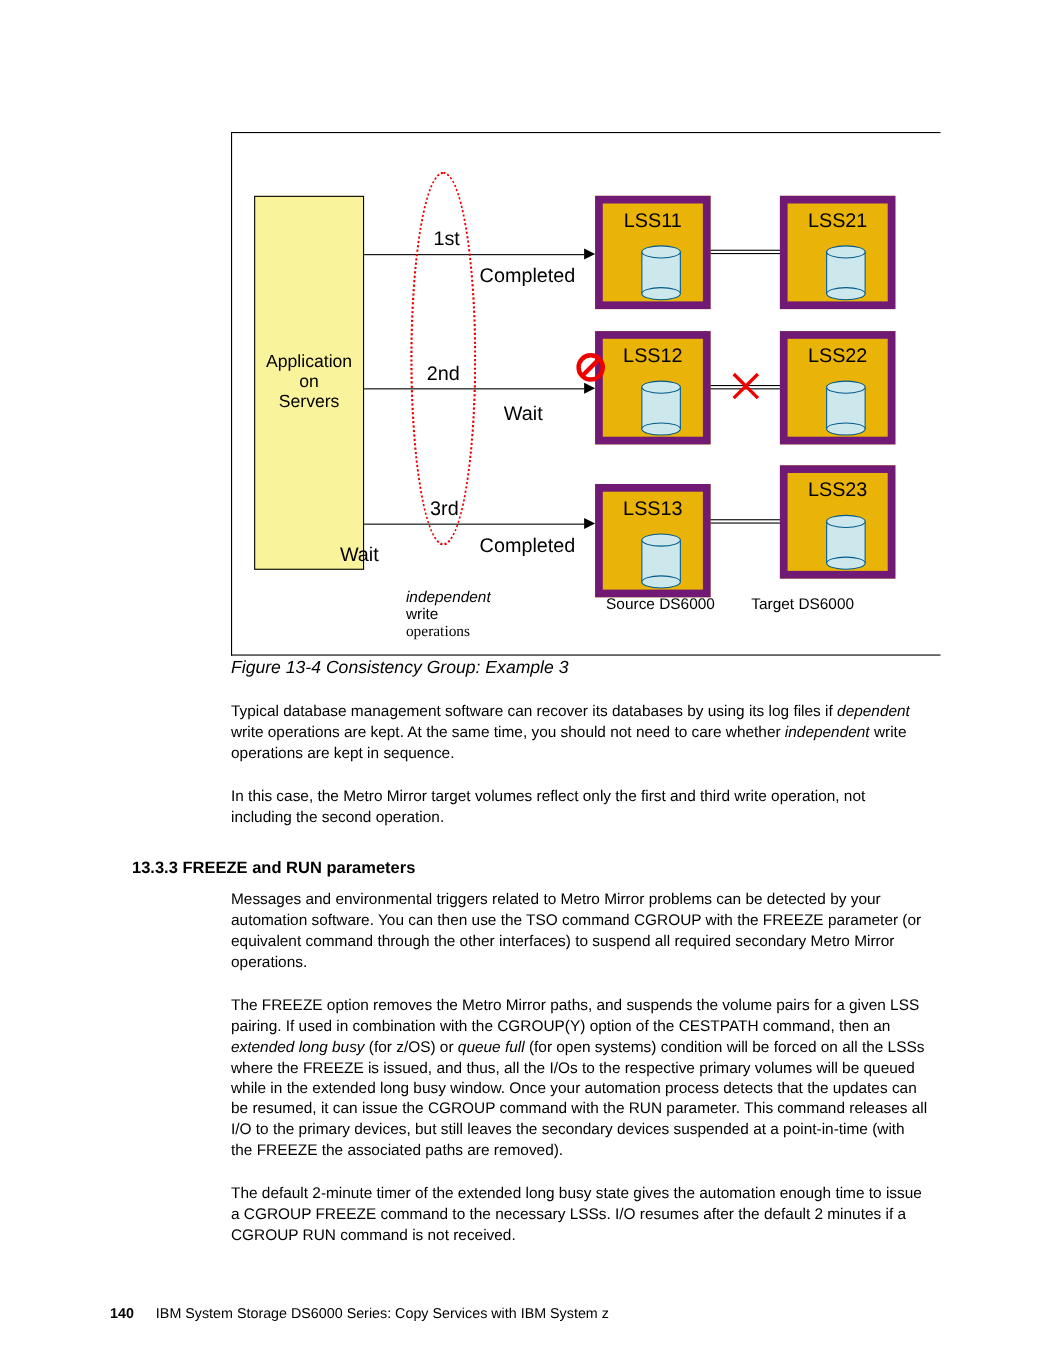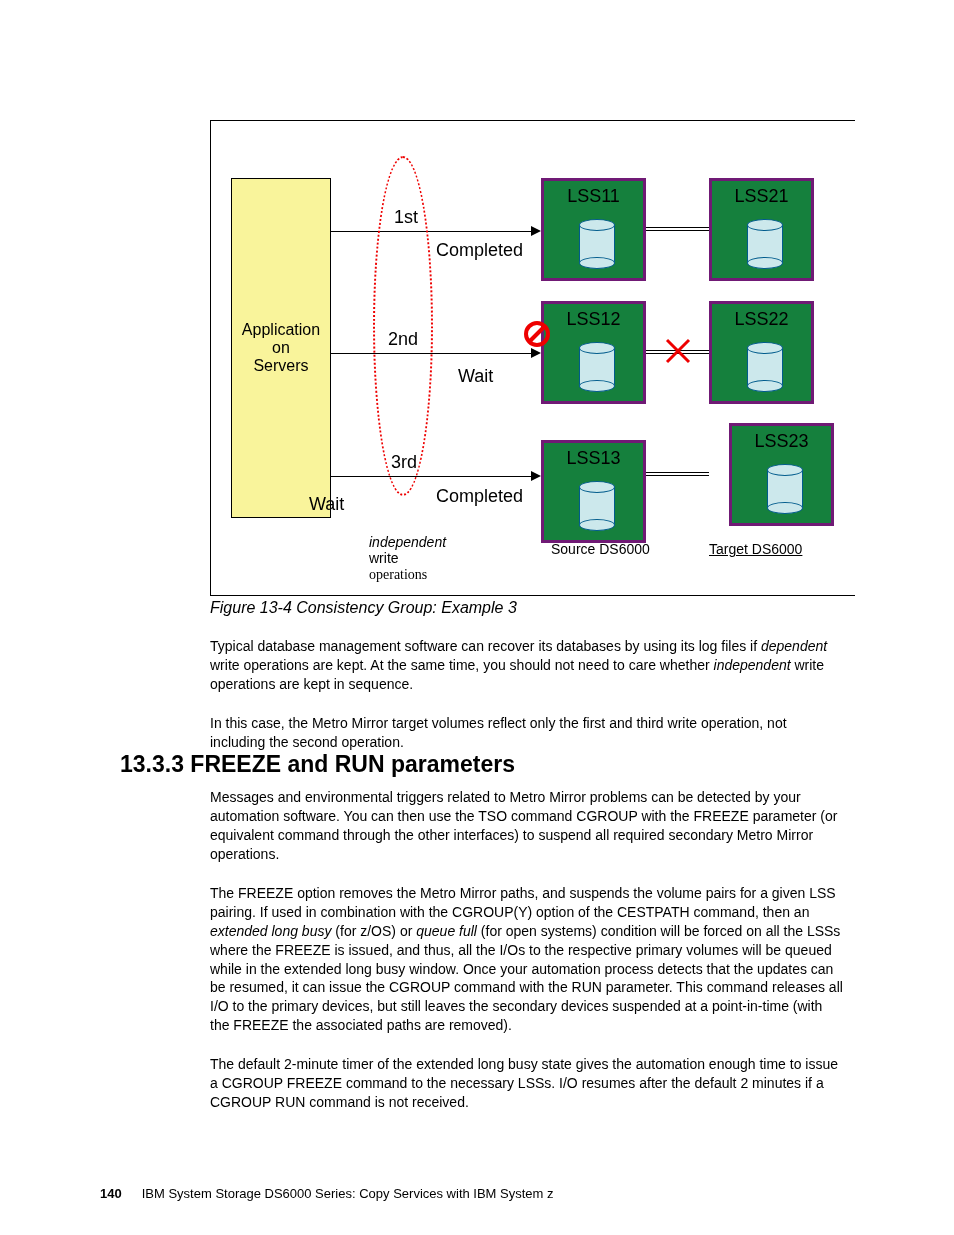--- a/index.html
+++ b/index.html
@@ -47,22 +47,22 @@
       flex-direction: column;
       align-items: center;
       justify-content: center;
       font-size: 16px;
     }
     .app-box span { display:block; text-align:left; }
     .lss-box {
       position: absolute;
       width: 105px;
       height: 103px;
-      border: 3px solid #701a75;
-      background: #15803d;
+      border: 7px solid #701a75;
+      background: #eab308;
     }
     .lss-label {
       position: absolute;
       top: 5px;
       left: 0;
       width: 100%;
       text-align: center;
       font-size: 18px;
     }
     .cylinder {
@@ -95,21 +95,21 @@
       background: #cce8ec;
       border: 1px solid #005b8c;
       border-radius: 50%;
     }
     .source-label, .target-label {
       position: absolute;
       font-size: 14px;
       top: 420px;
     }
     .source-label { left: 340px; }
-    .target-label { left: 498px; text-decoration: underline; }
+    .target-label { left: 472px; }
     .step-label {
       position: absolute;
       font-size: 18px;
     }
     .status-label {
       position: absolute;
       font-size: 18px;
     }
     .wait-label {
       position: absolute;
@@ -174,21 +174,22 @@
     }
     .body-text {
       margin-left: 90px;
       margin-right: 10px;
       margin-top: 20px;
       font-size: 14px;
       line-height: 1.35;
     }
     .section-heading {
       font-weight: bold;
-      font-size: 23px;
+      font-size: 15px;
+      margin-top: 30px;
       margin-bottom: 10px;
     }
     .italic { font-style: italic; }
     .footer {
       position: absolute;
       bottom: 34px;
       left: 100px;
       font-size: 13px;
     }
     .page-num {
@@ -243,21 +244,21 @@
           </div>
       </div>
       <div class="lss-box" style="left:498px; top:180px;">
         <div class="lss-label">LSS22</div>
         <div class="cylinder">
             <div class="cyl-body"></div>
             <div class="cyl-bottom"></div>
             <div class="cyl-top"></div>
           </div>
       </div>
-      <div class="lss-box" style="left:498px; top:302px;margin-left:20px;">
+      <div class="lss-box" style="left:498px; top:302px;">
         <div class="lss-label">LSS23</div>
         <div class="cylinder">
             <div class="cyl-body"></div>
             <div class="cyl-bottom"></div>
             <div class="cyl-top"></div>
           </div>
       </div>
 
       <div class="dbl-line" style="left:435px; top:106px; width:63px;"></div>
       <div class="dbl-line" style="left:435px; top:229px; width:63px;"></div>

